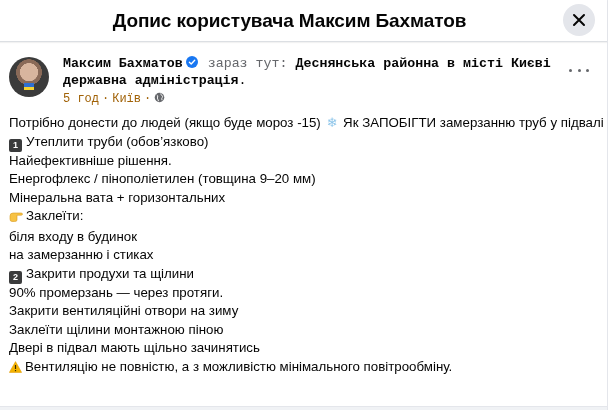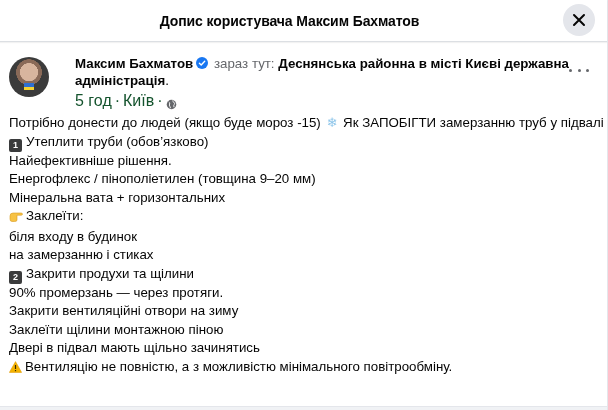--- a/index.html
+++ b/index.html
@@ -16,21 +16,21 @@
       border-right: 1px solid #e4e6eb;
     }
     .dialog-header {
       position: relative;
       height: 42px;
       border-bottom: 1px solid #dcdfe3;
       box-shadow: 0 1px 1px rgba(0,0,0,0.05);
       display: flex; align-items: center; justify-content: center;
     }
     .dialog-title {
-      font-size: 14px;
+      font-size: 19px;
       font-weight: bold;
       color: #050505;
       letter-spacing: -0.1px;
       margin-left: -28px;
       text-align: center;
     }
     .close-btn {
       position: absolute;
       right: 12px; top: 4px;
       width: 32px; height: 32px;
@@ -56,43 +56,44 @@
       flex-shrink: 0;
       margin-top: 5px;
     }
     .avatar .flag {
       position: absolute; left: 15px; top: 26px;
       width: 10px; height: 7px;
     }
     .avatar .flag .b { height: 3.5px; background: #2f6fd1; }
     .avatar .flag .y { height: 3.5px; background: #f6d12f; }
     .author-block {
-      margin-left: 26px;
+      margin-left: 14px;
       flex: 1;
       padding-top: 3px;
+      font-family: Liberation Mono, monospace;
     }
     .author-line {
       font-size: 13.3px;
       line-height: 17px;
       color: #050505;
     }
     .author-name { font-weight: bold; }
     .verified {
       display: inline-block;
       width: 12px; height: 12px;
       vertical-align: -1px;
       margin: 0 2px 0 3px;
     }
     .presence { color: #65676b; }
     .place { font-weight: bold; }
     .meta-line {
-      font-size: 16px;
-      color: #14532d;
+      font-size: 12px;
+      color: #a16207;
       margin-top: 3px;
-      display: flex; align-items: flex-end; gap: 3px;
+      display: flex; align-items: flex-start; gap: 3px;
     }
     .globe-icon { width: 11px; height: 11px; }
     .more-btn {
       position: absolute;
       right: 18px; top: 22px;
       width: 20px; height: 12px;
       display: flex; align-items: center; justify-content: space-between;
       cursor: pointer;
     }
     .more-btn span {

